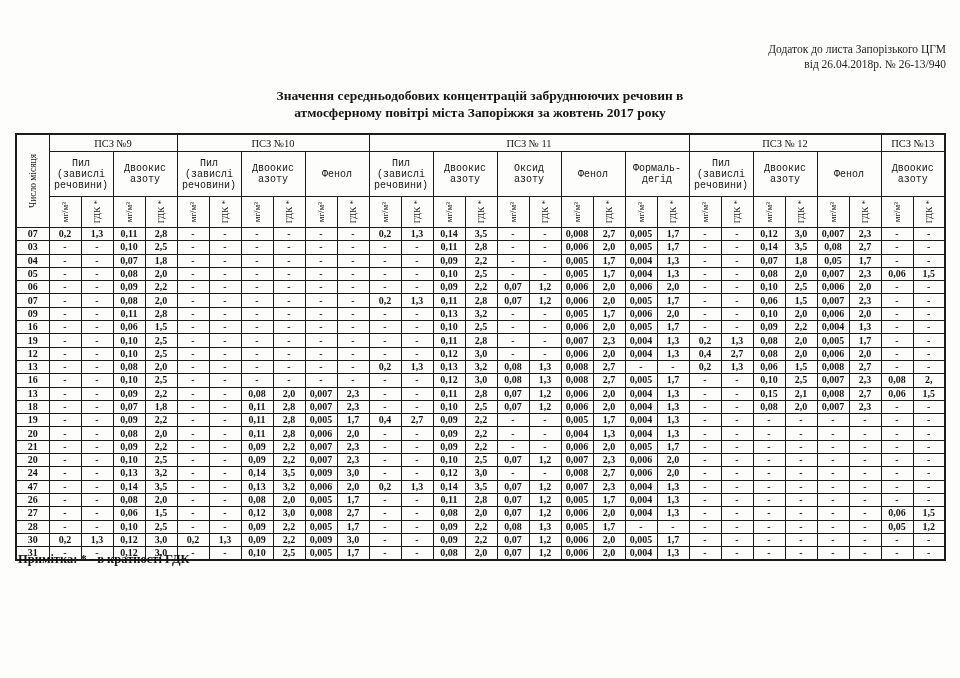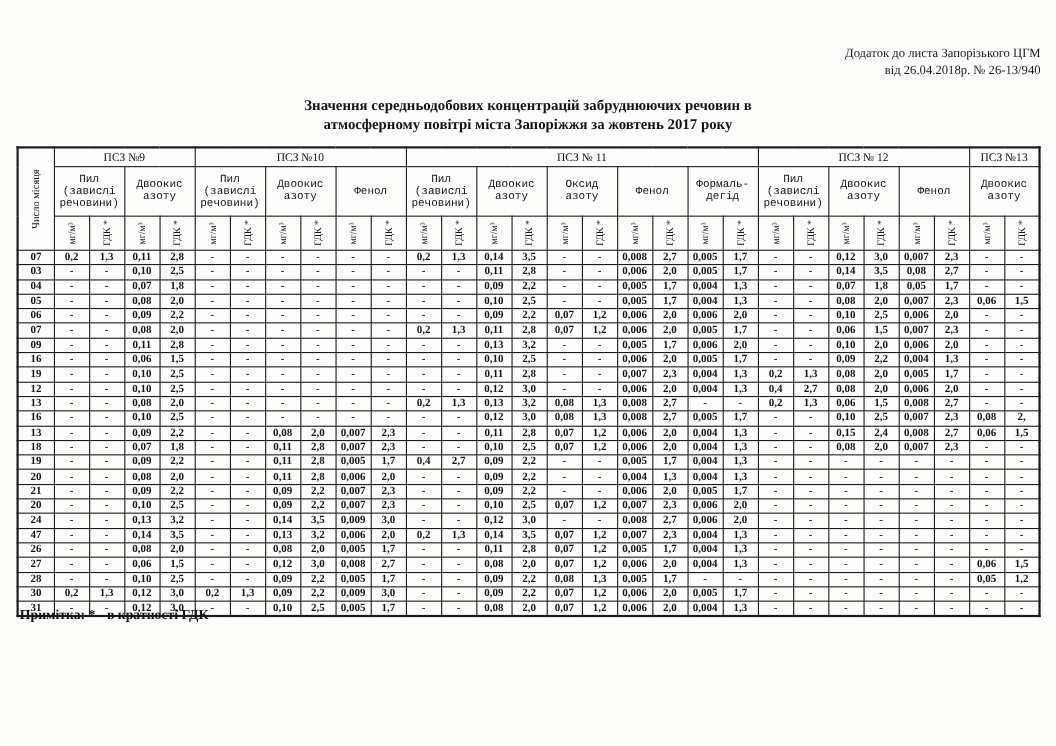--- a/index.html
+++ b/index.html
@@ -655,21 +655,21 @@
           <td>2,8</td>
           <td>0,07</td>
           <td>1,2</td>
           <td>0,006</td>
           <td>2,0</td>
           <td>0,004</td>
           <td>1,3</td>
           <td>-</td>
           <td>-</td>
           <td>0,15</td>
-          <td>2,4</td>
+          <td>2,1</td>
           <td>0,008</td>
           <td>2,7</td>
           <td>0,06</td>
           <td>1,5</td>
         </tr>
         <tr>
           <td class="day">18</td>
           <td>-</td>
           <td>-</td>
           <td>0,07</td>

